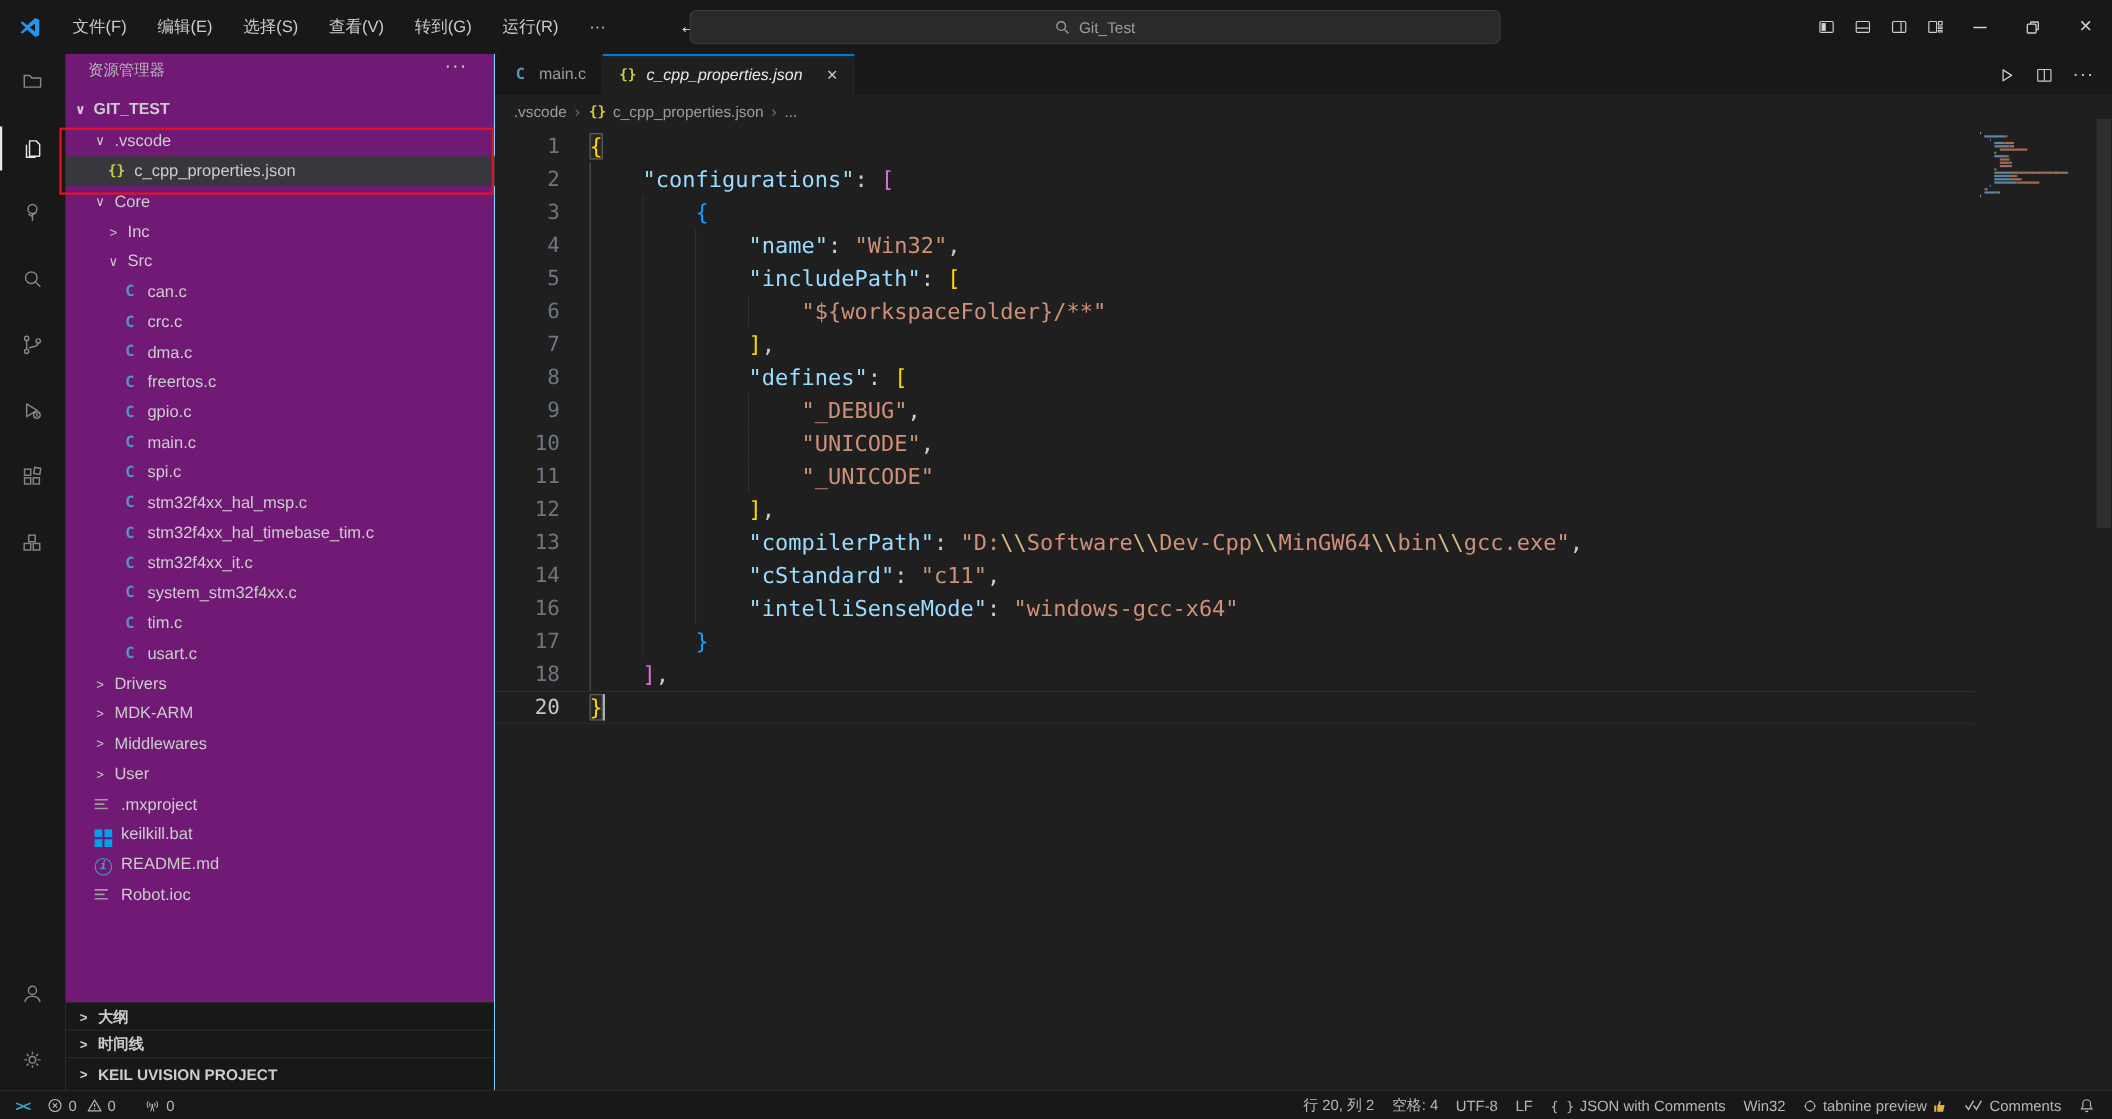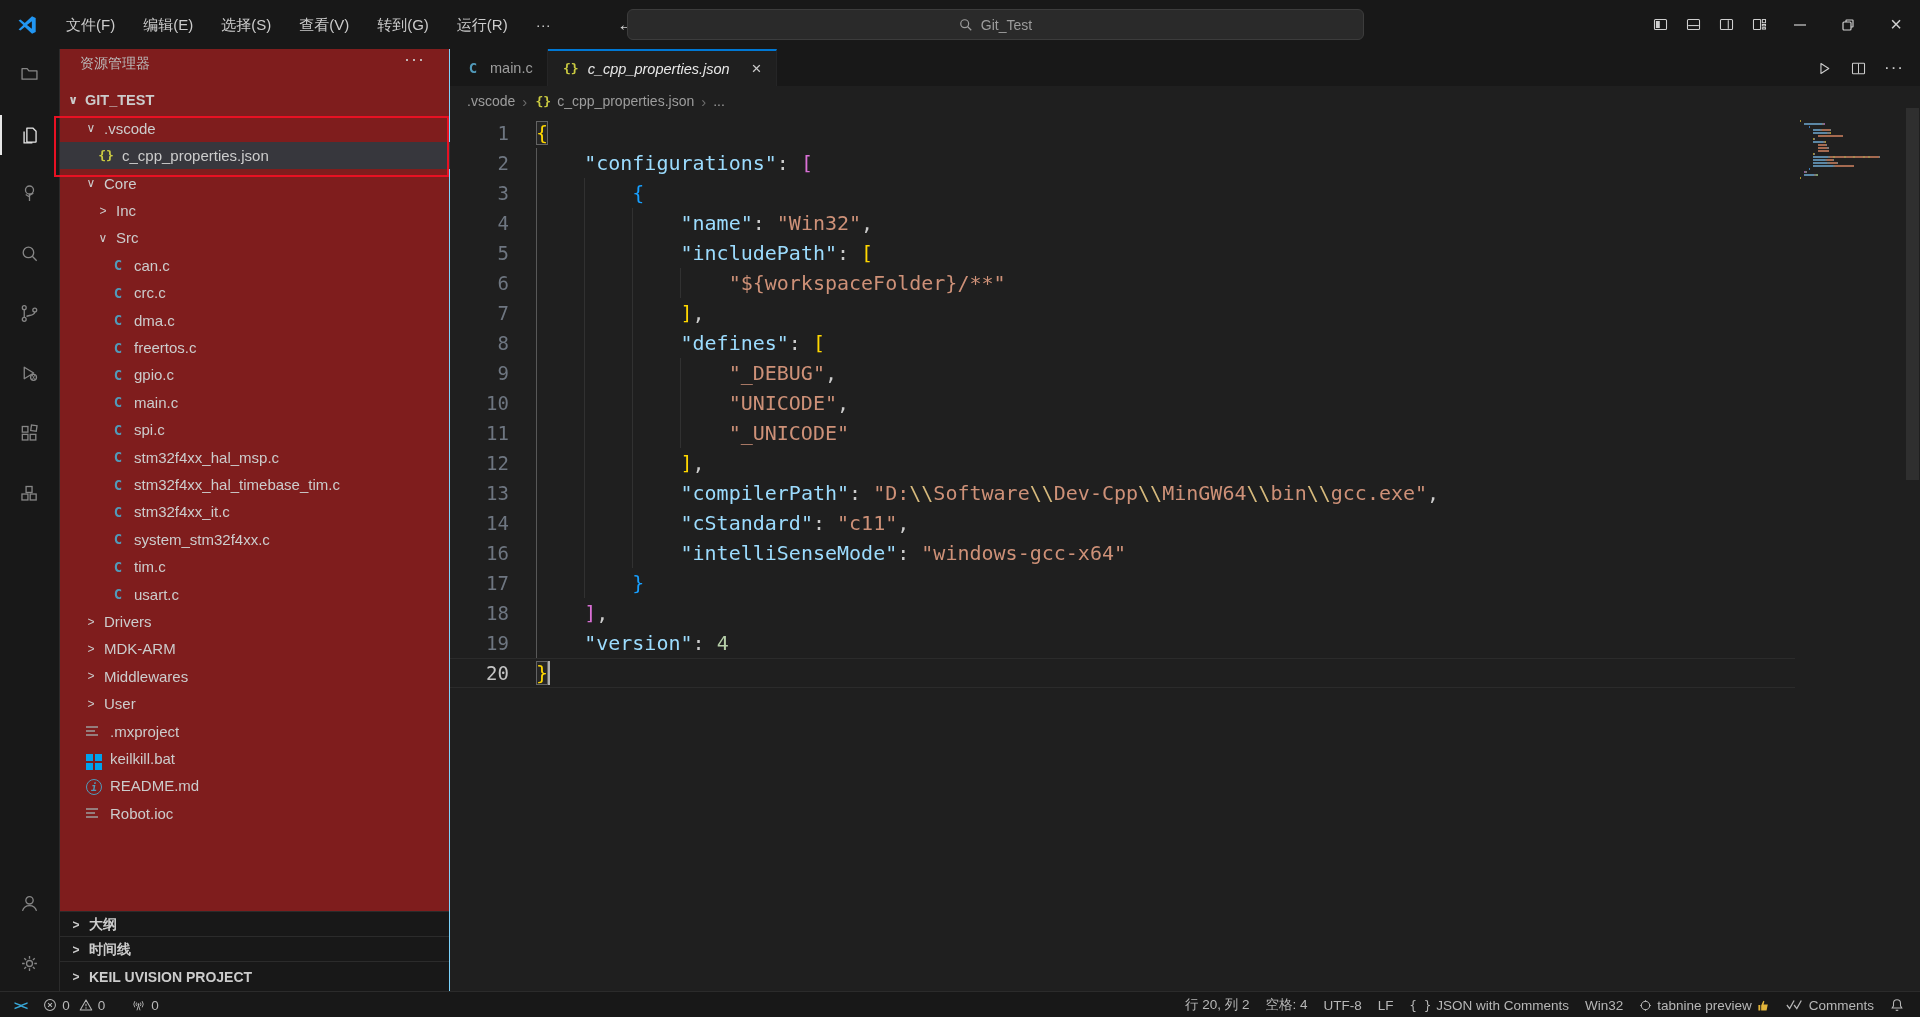--- a/index.html
+++ b/index.html
@@ -16,21 +16,21 @@
   .winctrls{position:absolute;right:0;top:0;height:49px;display:flex;align-items:center;}
   .layout-ic{width:33px;height:49px;display:flex;align-items:center;justify-content:center;color:#cfcfcf;}
   .sysbtn{width:48px;height:49px;display:flex;align-items:center;justify-content:center;color:#cfcfcf;}
   .sysbtn.close-x{font-size:20px;}
   
   .actbar{position:absolute;left:0;top:49px;width:59px;height:942px;background:#181818;border-right:1px solid #2b2b2b;}
   .aicon{position:absolute;left:0;width:59px;height:48px;display:flex;align-items:center;justify-content:center;color:#868686;}
   .aicon.active{color:#e7e7e7;}
   .aicon.active::before{content:"";position:absolute;left:0;top:4px;width:2px;height:40px;background:#e7e7e7;}
   
-  .sidebar{position:absolute;left:60px;top:49px;width:389px;height:942px;background:#7f1d1d;border-right:5px solid #7dd3fc;}
+  .sidebar{position:absolute;left:60px;top:49px;width:389px;height:942px;background:#701a75;border-right:5px solid #7dd3fc;}
   .sb-title{position:absolute;left:20px;top:6px;font-size:14px;color:#bbbbbb;}
   .sb-more{position:absolute;right:24px;top:0px;font-size:18px;color:#cccccc;letter-spacing:1px;}
   .sb-sec{position:absolute;left:0;top:37px;width:100%;height:27px;display:flex;align-items:center;font-weight:700;font-size:14.5px;color:#cccccc;}
   .sb-sec .chev{margin:0 6px 0 7px;}
   .chev{font-size:12px;color:#cccccc;width:12px;display:inline-block;text-align:center;}
   .trow{position:absolute;left:0;width:389px;height:27px;display:flex;align-items:center;font-size:15px;color:#cccccc;white-space:nowrap;}
   .trow.selected{background:#37373d;}
   .trow .lbl{margin-left:7px;}
   .fi{width:18px;text-align:center;flex:none;font-family:"DejaVu Sans Mono",monospace;}
   .fi.j{color:#cbcb41;font-weight:700;font-size:13px;}
@@ -465,24 +465,20 @@
         <span class="ltxt"><span class="ind g0"></span><span class="ind"></span><span class="ind"></span><span class="key">"intelliSenseMode"</span><span class="pu">: </span><span class="str">"windows-gcc-x64"</span></span>
       </div>
       <div class="crow">
         <span class="gut">17</span>
         <span class="ltxt"><span class="ind g0"></span><span class="ind"></span><span class="b3">}</span></span>
       </div>
       <div class="crow">
         <span class="gut">18</span>
         <span class="ltxt"><span class="ind g0"></span><span class="b2">]</span><span class="pu">,</span></span>
       </div>
-      <div class="crow">
-        <span class="gut">19</span>
-        <span class="ltxt"><span class="ind g0"></span><span class="key">"version"</span><span class="pu">: </span><span class="num">4</span></span>
-      </div>
       <div class="crow cline">
         <span class="gut">20</span>
         <span class="ltxt"><span class="b1 bm">}</span><span class="cur"></span></span>
       </div>
     </div>
   <div class="minimap" id="minimap">
       <div class="mrow">
         <i style="width:0px"></i>
         <i style="width:1.1px;background:#a59030"></i>
       </div>

